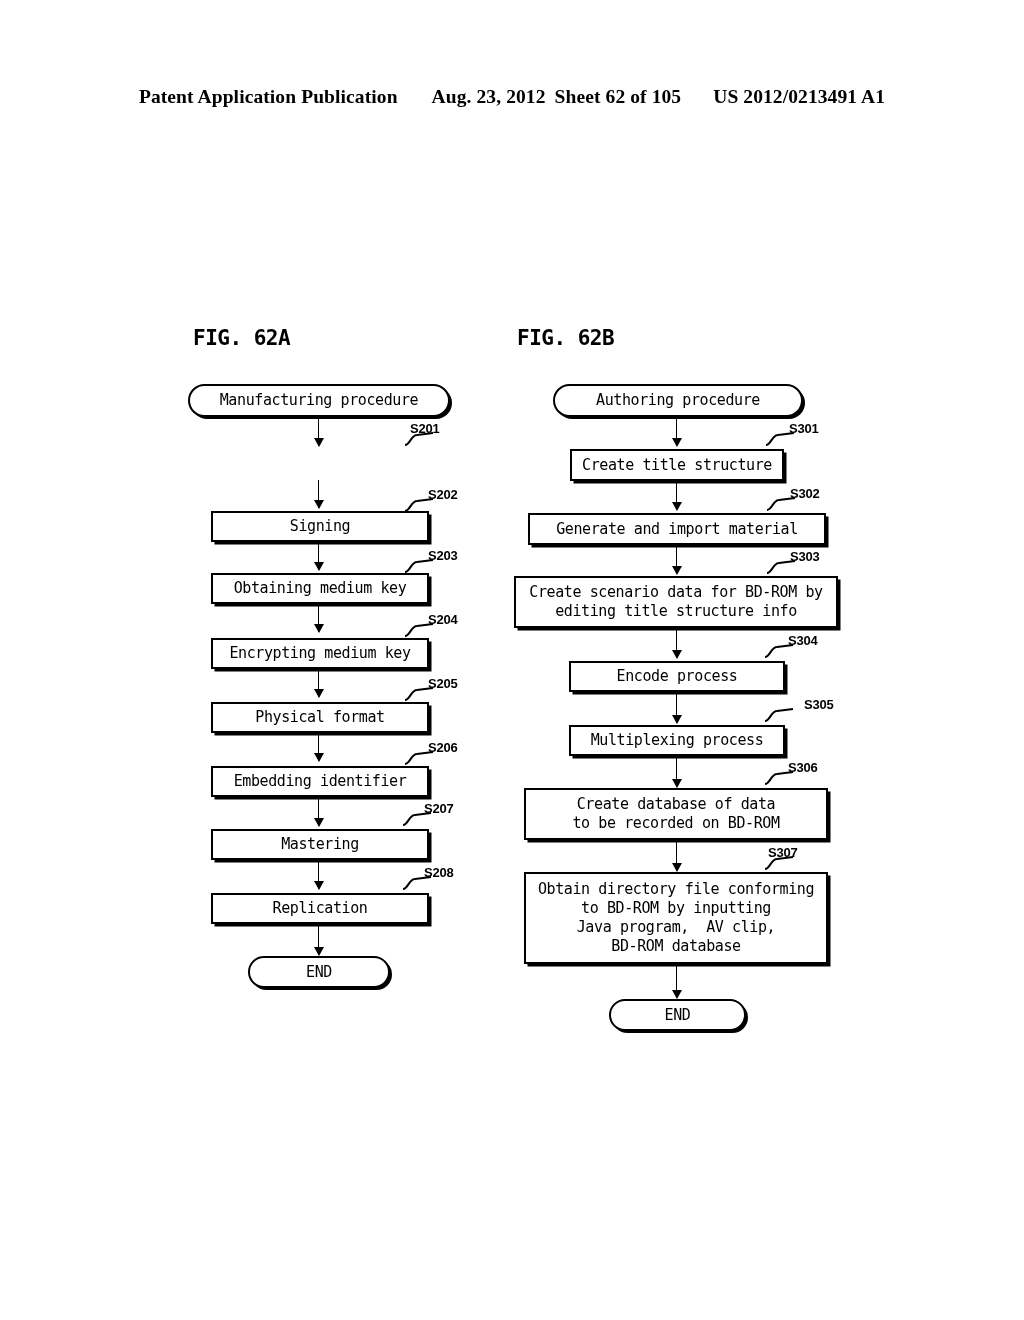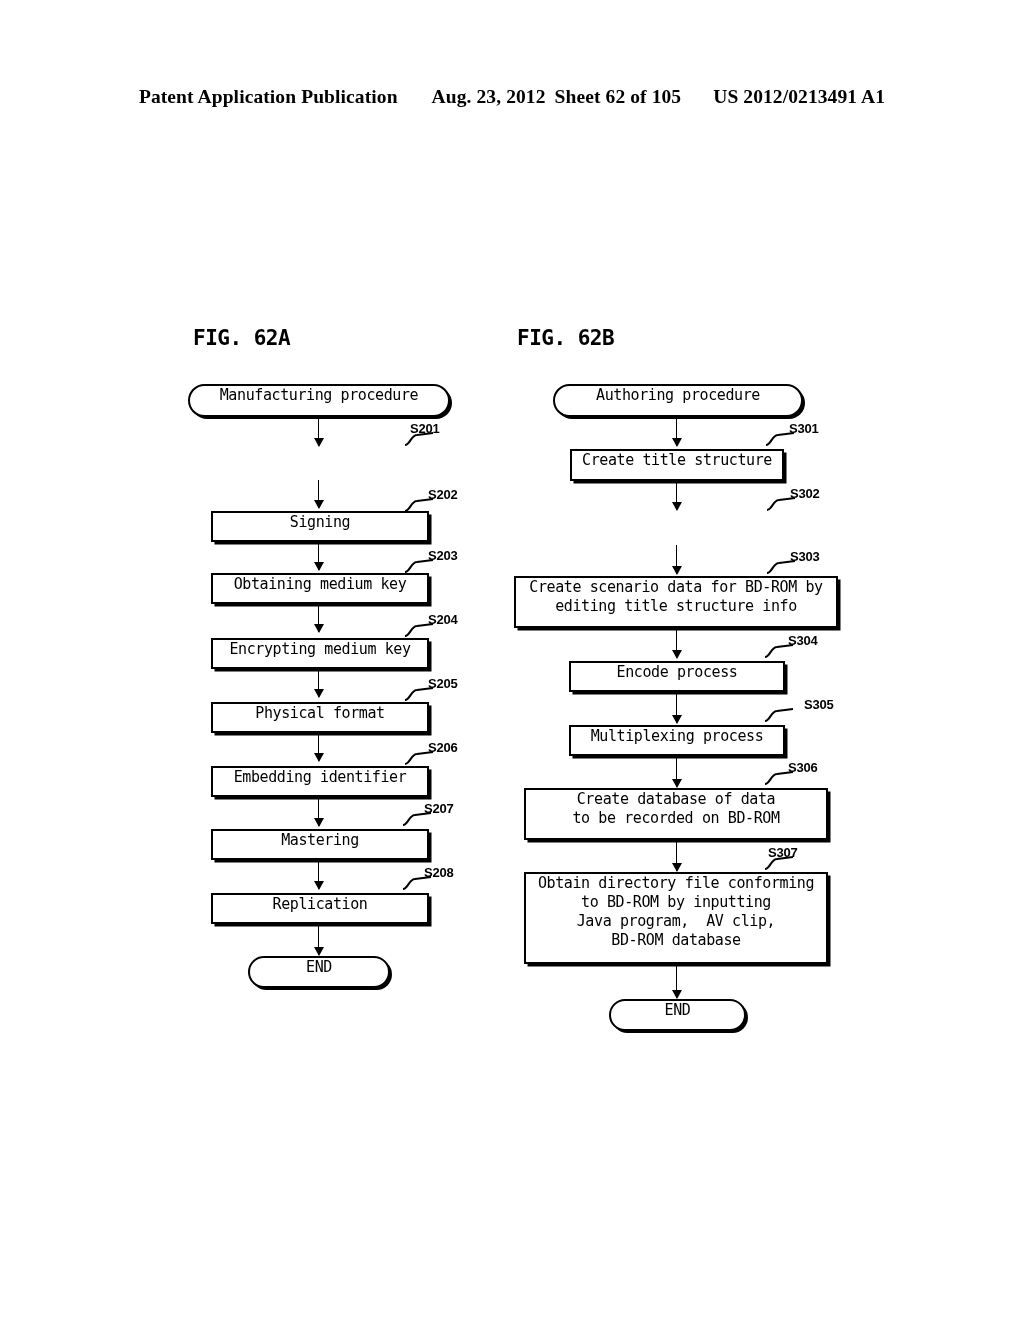--- a/index.html
+++ b/index.html
@@ -57,21 +57,21 @@
 
   
   .node {
     position: absolute;
     box-sizing: border-box;
     background: #ffffff;
     border: 2.2px solid #000000;
     display: flex;
     flex-direction: column;
     align-items: center;
-    justify-content: flex-start;
+    justify-content: center;
     font-family: "DejaVu Sans Mono", monospace;
     font-size: 15px;
     line-height: 19px;
     letter-spacing: -0.4px;
     text-align: center;
     white-space: pre;
     
     box-shadow: 3px 3px 0 -0.5px #000000;
   }
   .node.stadium {
@@ -240,20 +240,23 @@
     <span class="line">Create title structure</span>
   </div>
   <div class="arrow" style="left:676px; top:481px; height:29px;"></div>
   <div class="callout-tick" style="left:766px; top:494px;">
     <svg width="30" height="18" viewBox="0 0 30 18">
         <path d="M1,16 C6,16 7,6 13,6 L29,4" fill="none" stroke="#000" stroke-width="2"></path>
       </svg>
   </div>
   <div class="step-label" style="left:790px; top:486px;">S302</div>
 
+  <div class="node" style="left:528px; top:513px; width:298px; height:32px;">
+    <span class="line">Generate and import material</span>
+  </div>
   <div class="arrow" style="left:676px; top:545px; height:29px;"></div>
   <div class="callout-tick" style="left:766px; top:557px;">
     <svg width="30" height="18" viewBox="0 0 30 18">
         <path d="M1,16 C6,16 7,6 13,6 L29,4" fill="none" stroke="#000" stroke-width="2"></path>
       </svg>
   </div>
   <div class="step-label" style="left:790px; top:549px;">S303</div>
 
   <div class="node" style="left:514px; top:576px; width:324px; height:52px;">
     <span class="line">Create scenario data for BD-ROM by</span>

